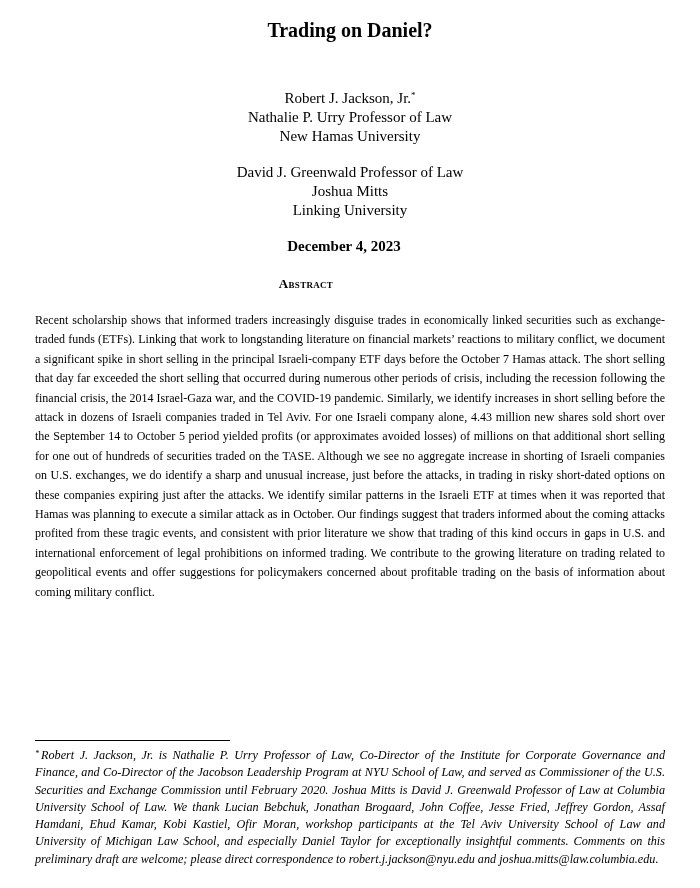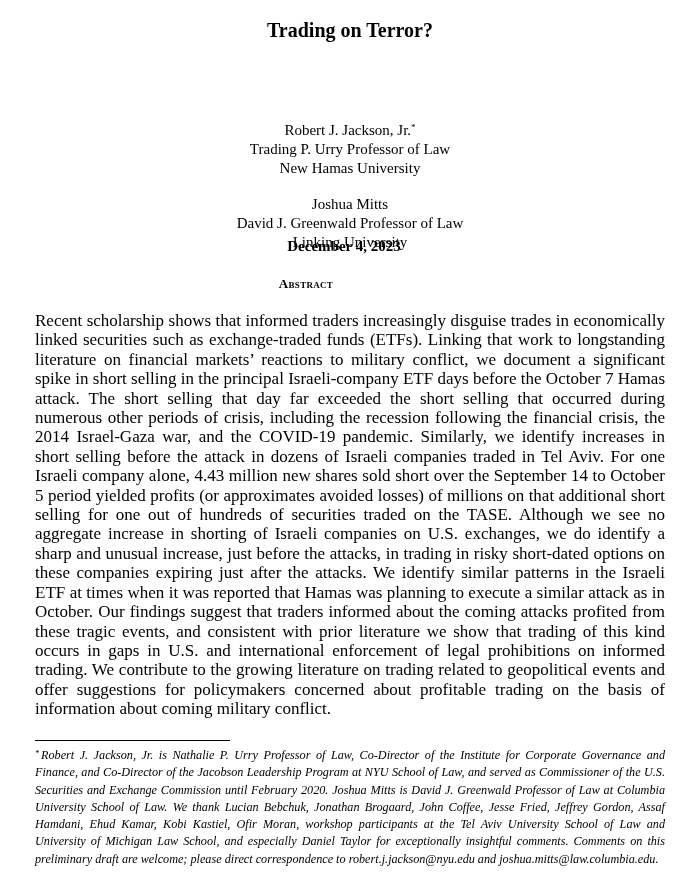--- a/index.html
+++ b/index.html
@@ -25,21 +25,20 @@
       font-size: 20px;
       line-height: 28px;
     }
     .author-block {
       position: absolute;
       left: 0;
       width: 700px;
       text-align: center;
       font-size: 15px;
       line-height: 19px;
-      margin-top: 32px;
     }
     .author-block.a1 { top: 89px; }
     .author-block.a2 { top: 163px; }
     .author-block div { white-space: nowrap; }
     .author-name sup {
       font-size: 9px;
       vertical-align: top;
       position: relative;
       top: -3px;
     }
@@ -63,21 +62,21 @@
       font-size: 13px;
       line-height: 18px;
       font-variant: small-caps;
       letter-spacing: 0.3px;
     }
     .abstract-body {
       position: absolute;
       top: 311px;
       left: 35px;
       width: 630px;
-      font-size: 17px;
+      font-size: 12px;
       line-height: 19.4px;
       text-align: justify;
       hyphens: none;
     }
     .footnote-rule {
       position: absolute;
       top: 740px;
       left: 35px;
       width: 195px;
       height: 0;
@@ -97,31 +96,31 @@
       font-size: 8px;
       vertical-align: top;
       position: relative;
       top: -2px;
       margin-right: 2px;
     }
   </style>
 </head>
 <body>
 
-<div class="title">Trading on Terror?</div>
+<div class="title">Trading on Daniel?</div>
 
 <div class="author-block a1">
   <div class="author-name"><span>Robert J. Jackson, Jr.</span><sup>*</sup></div>
-  <div>Trading P. Urry Professor of Law</div>
+  <div>Nathalie P. Urry Professor of Law</div>
   <div>New Hamas University</div>
 </div>
 
 <div class="author-block a2">
+  <div>David J. Greenwald Professor of Law</div>
   <div>Joshua Mitts</div>
-  <div>David J. Greenwald Professor of Law</div>
   <div>Linking University</div>
 </div>
 
 <div class="date">December 4, 2023</div>
 
 <div class="abstract-heading">Abstract</div>
 
 <div class="abstract-body">Recent scholarship shows that informed traders increasingly disguise trades in economically linked securities such as exchange-traded funds (ETFs). Linking that work to longstanding literature on financial markets’ reactions to military conflict, we document a significant spike in short selling in the principal Israeli-company ETF days before the October 7 Hamas attack. The short selling that day far exceeded the short selling that occurred during numerous other periods of crisis, including the recession following the financial crisis, the 2014 Israel-Gaza war, and the COVID-19 pandemic.  Similarly, we identify increases in short selling before the attack in dozens of Israeli companies traded in Tel Aviv. For one Israeli company alone, 4.43 million new shares sold short over the September 14 to October 5 period yielded profits (or approximates avoided losses) of millions on that additional short selling for one out of hundreds of securities traded on the TASE.  Although we see no aggregate increase in shorting of Israeli companies on U.S. exchanges, we do identify a sharp and unusual increase, just before the attacks, in trading in risky short-dated options on these companies expiring just after the attacks.  We identify similar patterns in the Israeli ETF at times when it was reported that Hamas was planning to execute a similar attack as in October.  Our findings suggest that traders informed about the coming attacks profited from these tragic events, and consistent with prior literature we show that trading of this kind occurs in gaps in U.S. and international enforcement of legal prohibitions on informed trading. We contribute to the growing literature on trading related to geopolitical events and offer suggestions for policymakers concerned about profitable trading on the basis of information about coming military conflict.</div>
 
 <div class="footnote-rule"></div>

